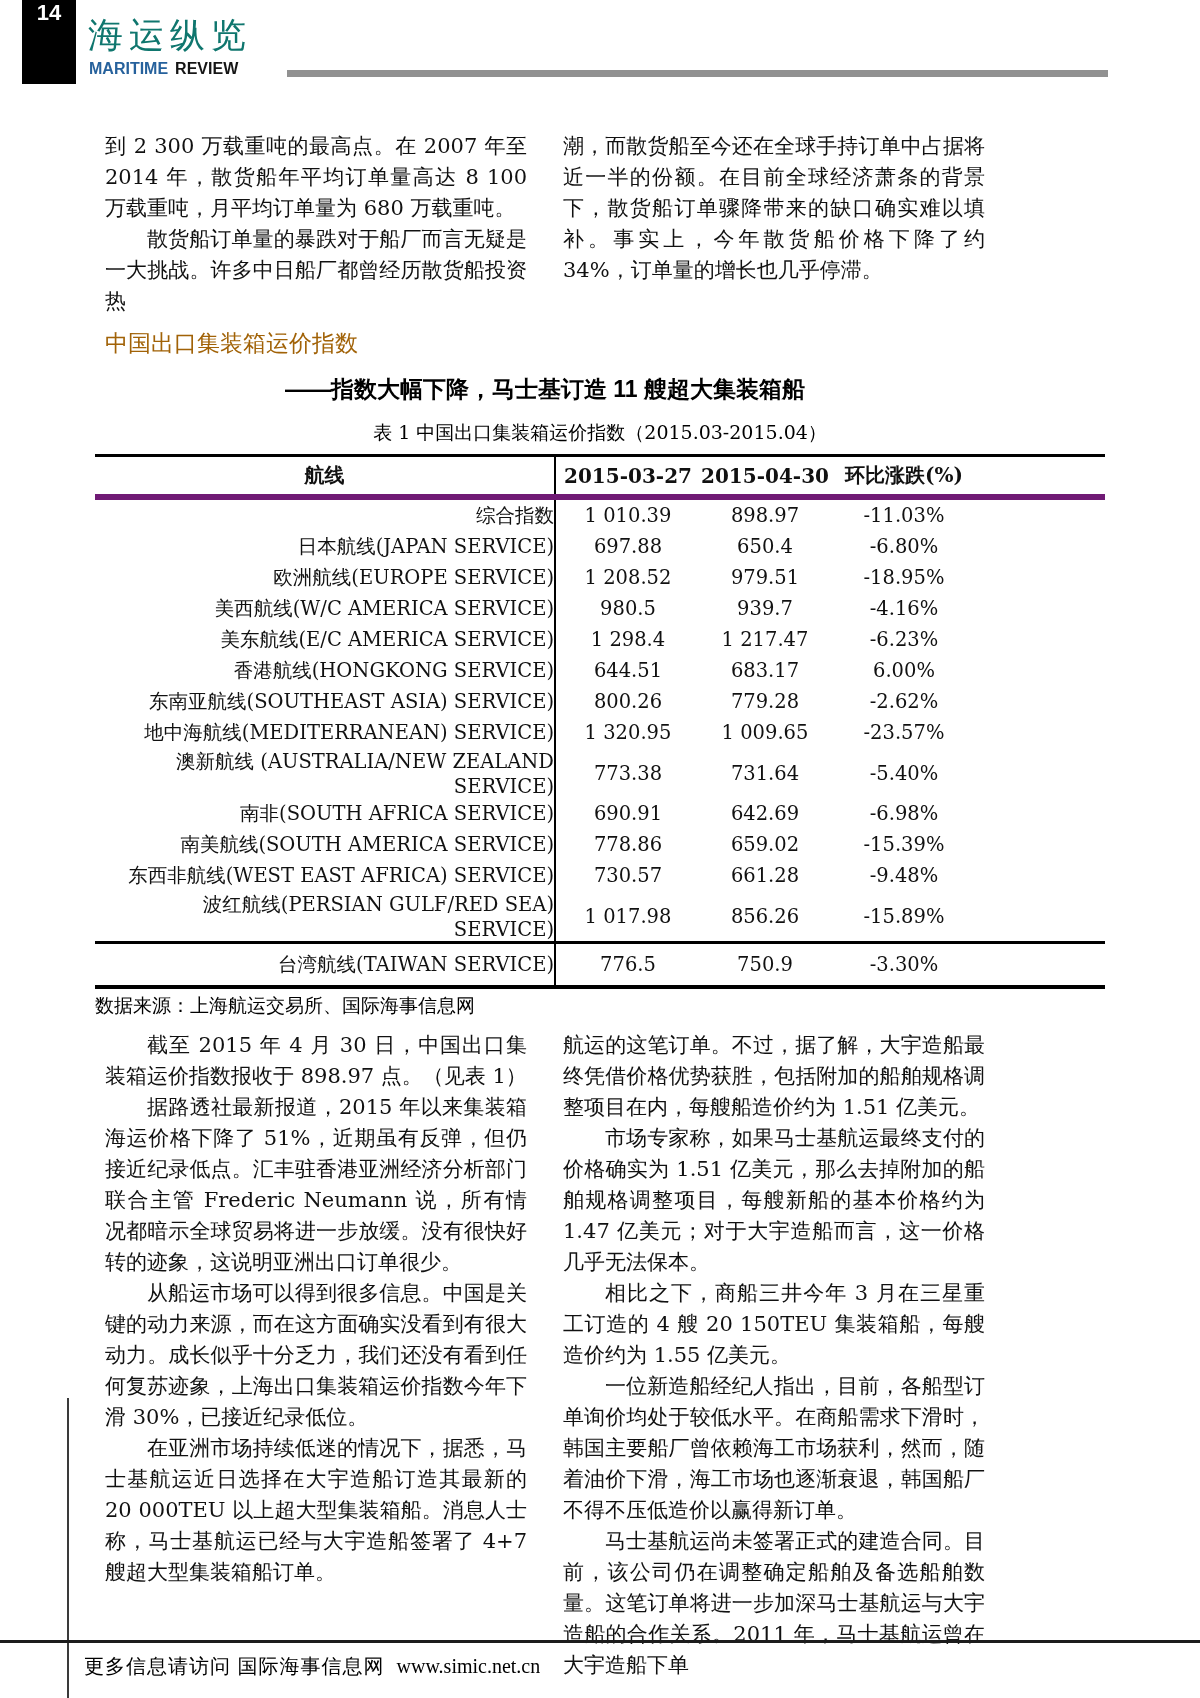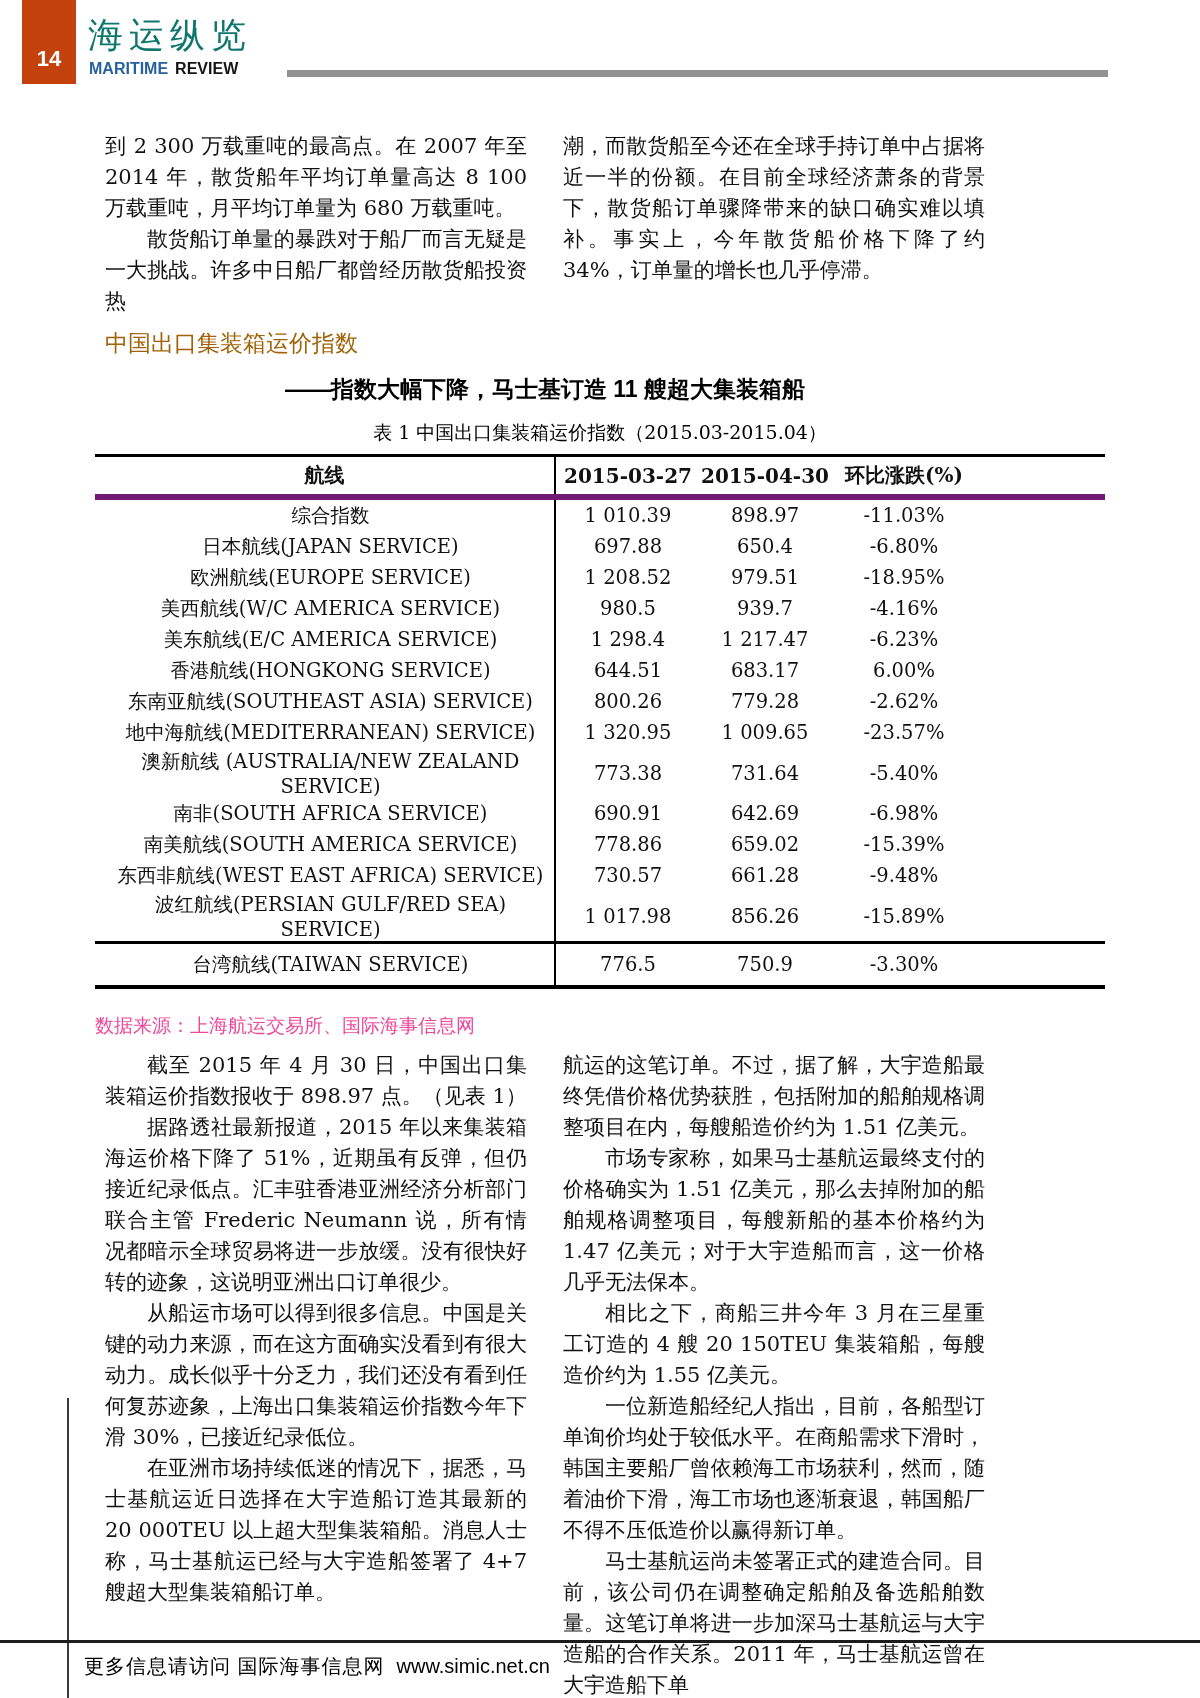--- a/index.html
+++ b/index.html
@@ -4,21 +4,21 @@
 <style>
   html,body { margin:0; padding:0; background:#ffffff; }
   .page {
     position:relative; width:1200px; height:1698px; background:#ffffff;
     font-family:"DejaVu Serif", serif; color:#111; overflow:hidden;
   }
 
   
   .pagenum-box {
     position:absolute; left:22px; top:0; width:54px; height:84px;
-    background:#c2410c; display:flex; align-items:flex-end; justify-content:center;
+    background:#000000; display:flex; justify-content:center;
     padding-bottom:12px; box-sizing:border-box;
   }
   .pagenum { color:#fff; font-family:"Liberation Sans",sans-serif; font-weight:bold; font-size:22px; }
   .header-title {
     position:absolute; left:88px; top:12px; font-size:35px; letter-spacing:6px;
     font-family:Liberation Serif, serif; color:#0f766e;
   }
   .header-sub {
     position:absolute; left:89px; top:60px;
     font-family:"Liberation Sans",sans-serif; font-weight:bold; font-size:16px;
@@ -49,35 +49,35 @@
   table.freight {
     border-collapse:collapse; width:100%; margin-top:8px;
     border-top:3px solid #000; border-bottom:4px solid #000;
   }
   table.freight th, table.freight td { padding:0; }
   table.freight thead th {
     border-bottom:6px solid #701a75; height:37px; font-weight:bold; font-size:20px;
     vertical-align:middle;
   }
   table.freight td { height:31px; font-size:19.5px; vertical-align:middle; }
-  .cell-route { text-align:center; padding-left:12px !important; border-right:2px solid #000; }
+  .cell-route { text-align:right; padding-left:12px !important; border-right:2px solid #000; }
   th.cell-route { text-align:center; padding-left:0 !important; }
   .cell-num { text-align:center; }
   tr.sep td { border-top:3px solid #000; height:41px; }
-  .source { font-size:19px; margin-top:24px; color:#ec4899; }
+  .source { font-size:19px; margin-top:4px; color:#000000; }
   .body-cols { margin-top:11px; }
 
   
   .footer-vline { position:absolute; left:67px; top:1398px; width:2px; height:300px; background:#3a3a3a; }
   .footer-rule { position:absolute; left:0; top:1640px; width:1200px; height:3px; background:#1c1c1c; }
   .footer-text {
     position:absolute; left:84px; top:1653px;
     font-family:"Liberation Sans",sans-serif; font-size:20px; color:#000; letter-spacing:1px;
   }
-  .footer-url { font-family:Liberation Sans, sans-serif; margin-left:12px; letter-spacing:0;margin-top:39px; }
+  .footer-url { font-family:Liberation Serif, serif; margin-left:12px; letter-spacing:0;margin-top:39px; }
 </style>
 </head>
 <body>
 
 <div class="page">
 
   <div class="pagenum-box">
     <span class="pagenum">14</span>
   </div>
   <div class="header-title">海运纵览</div>

